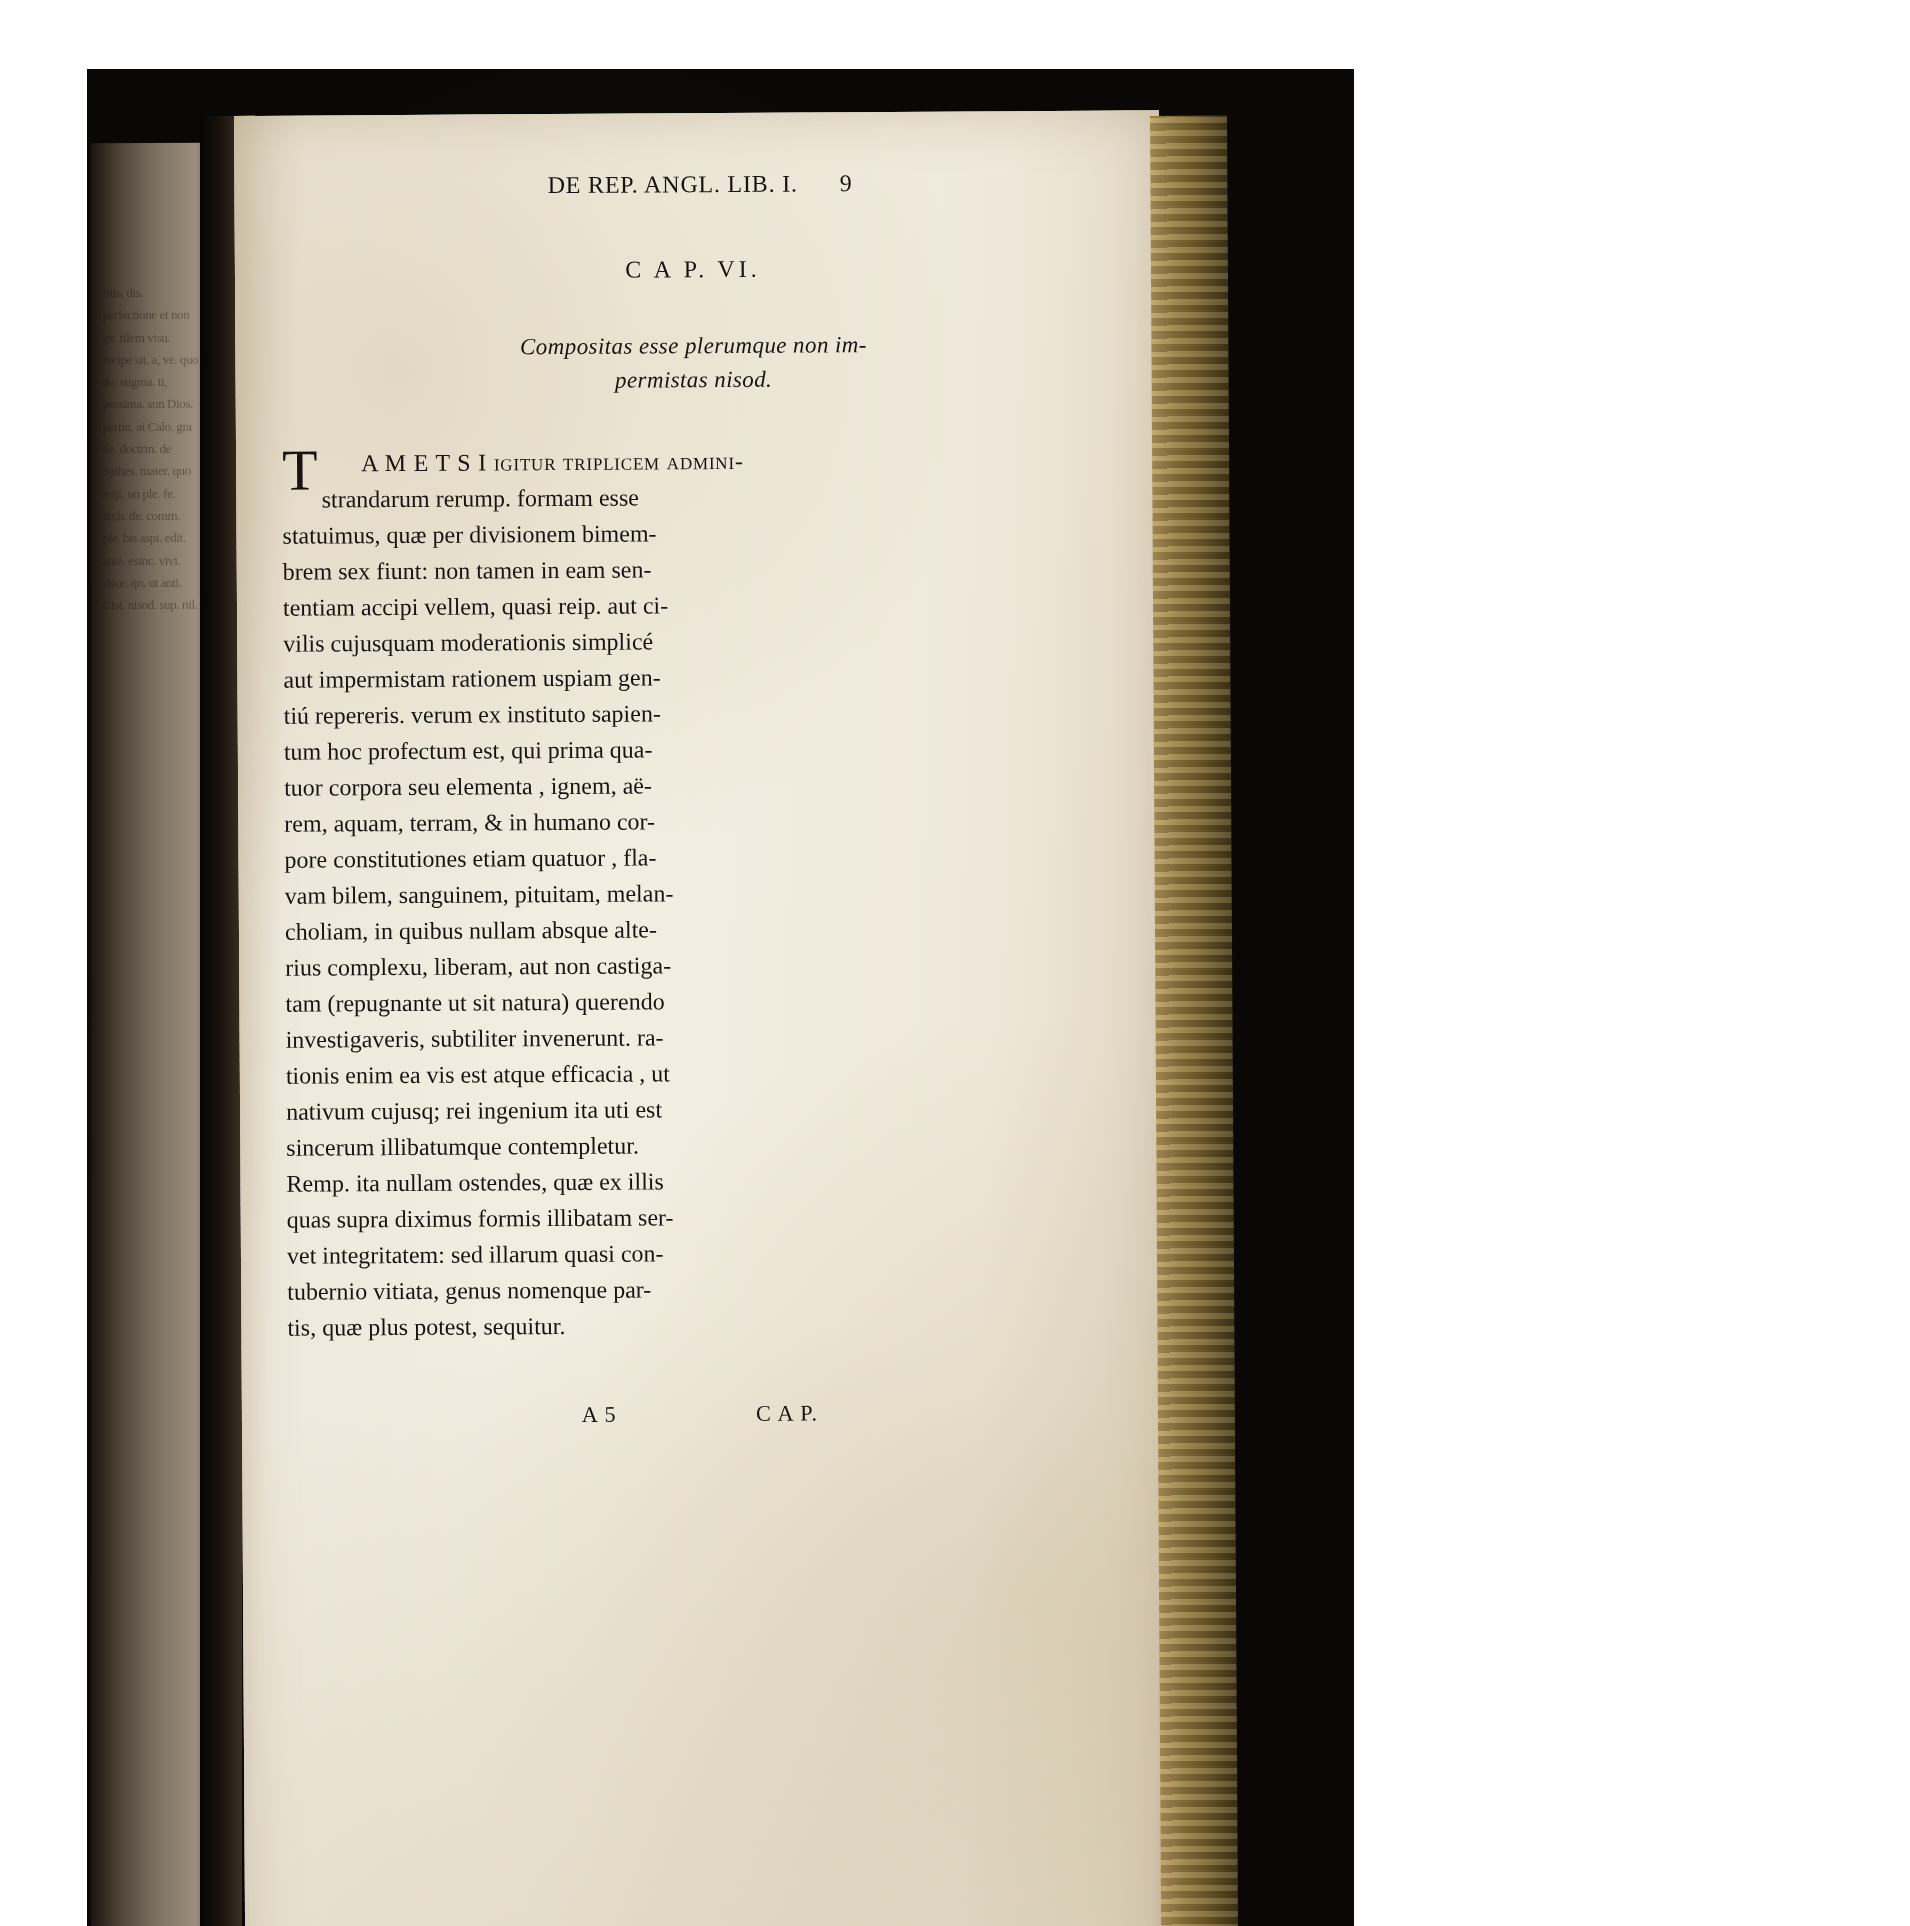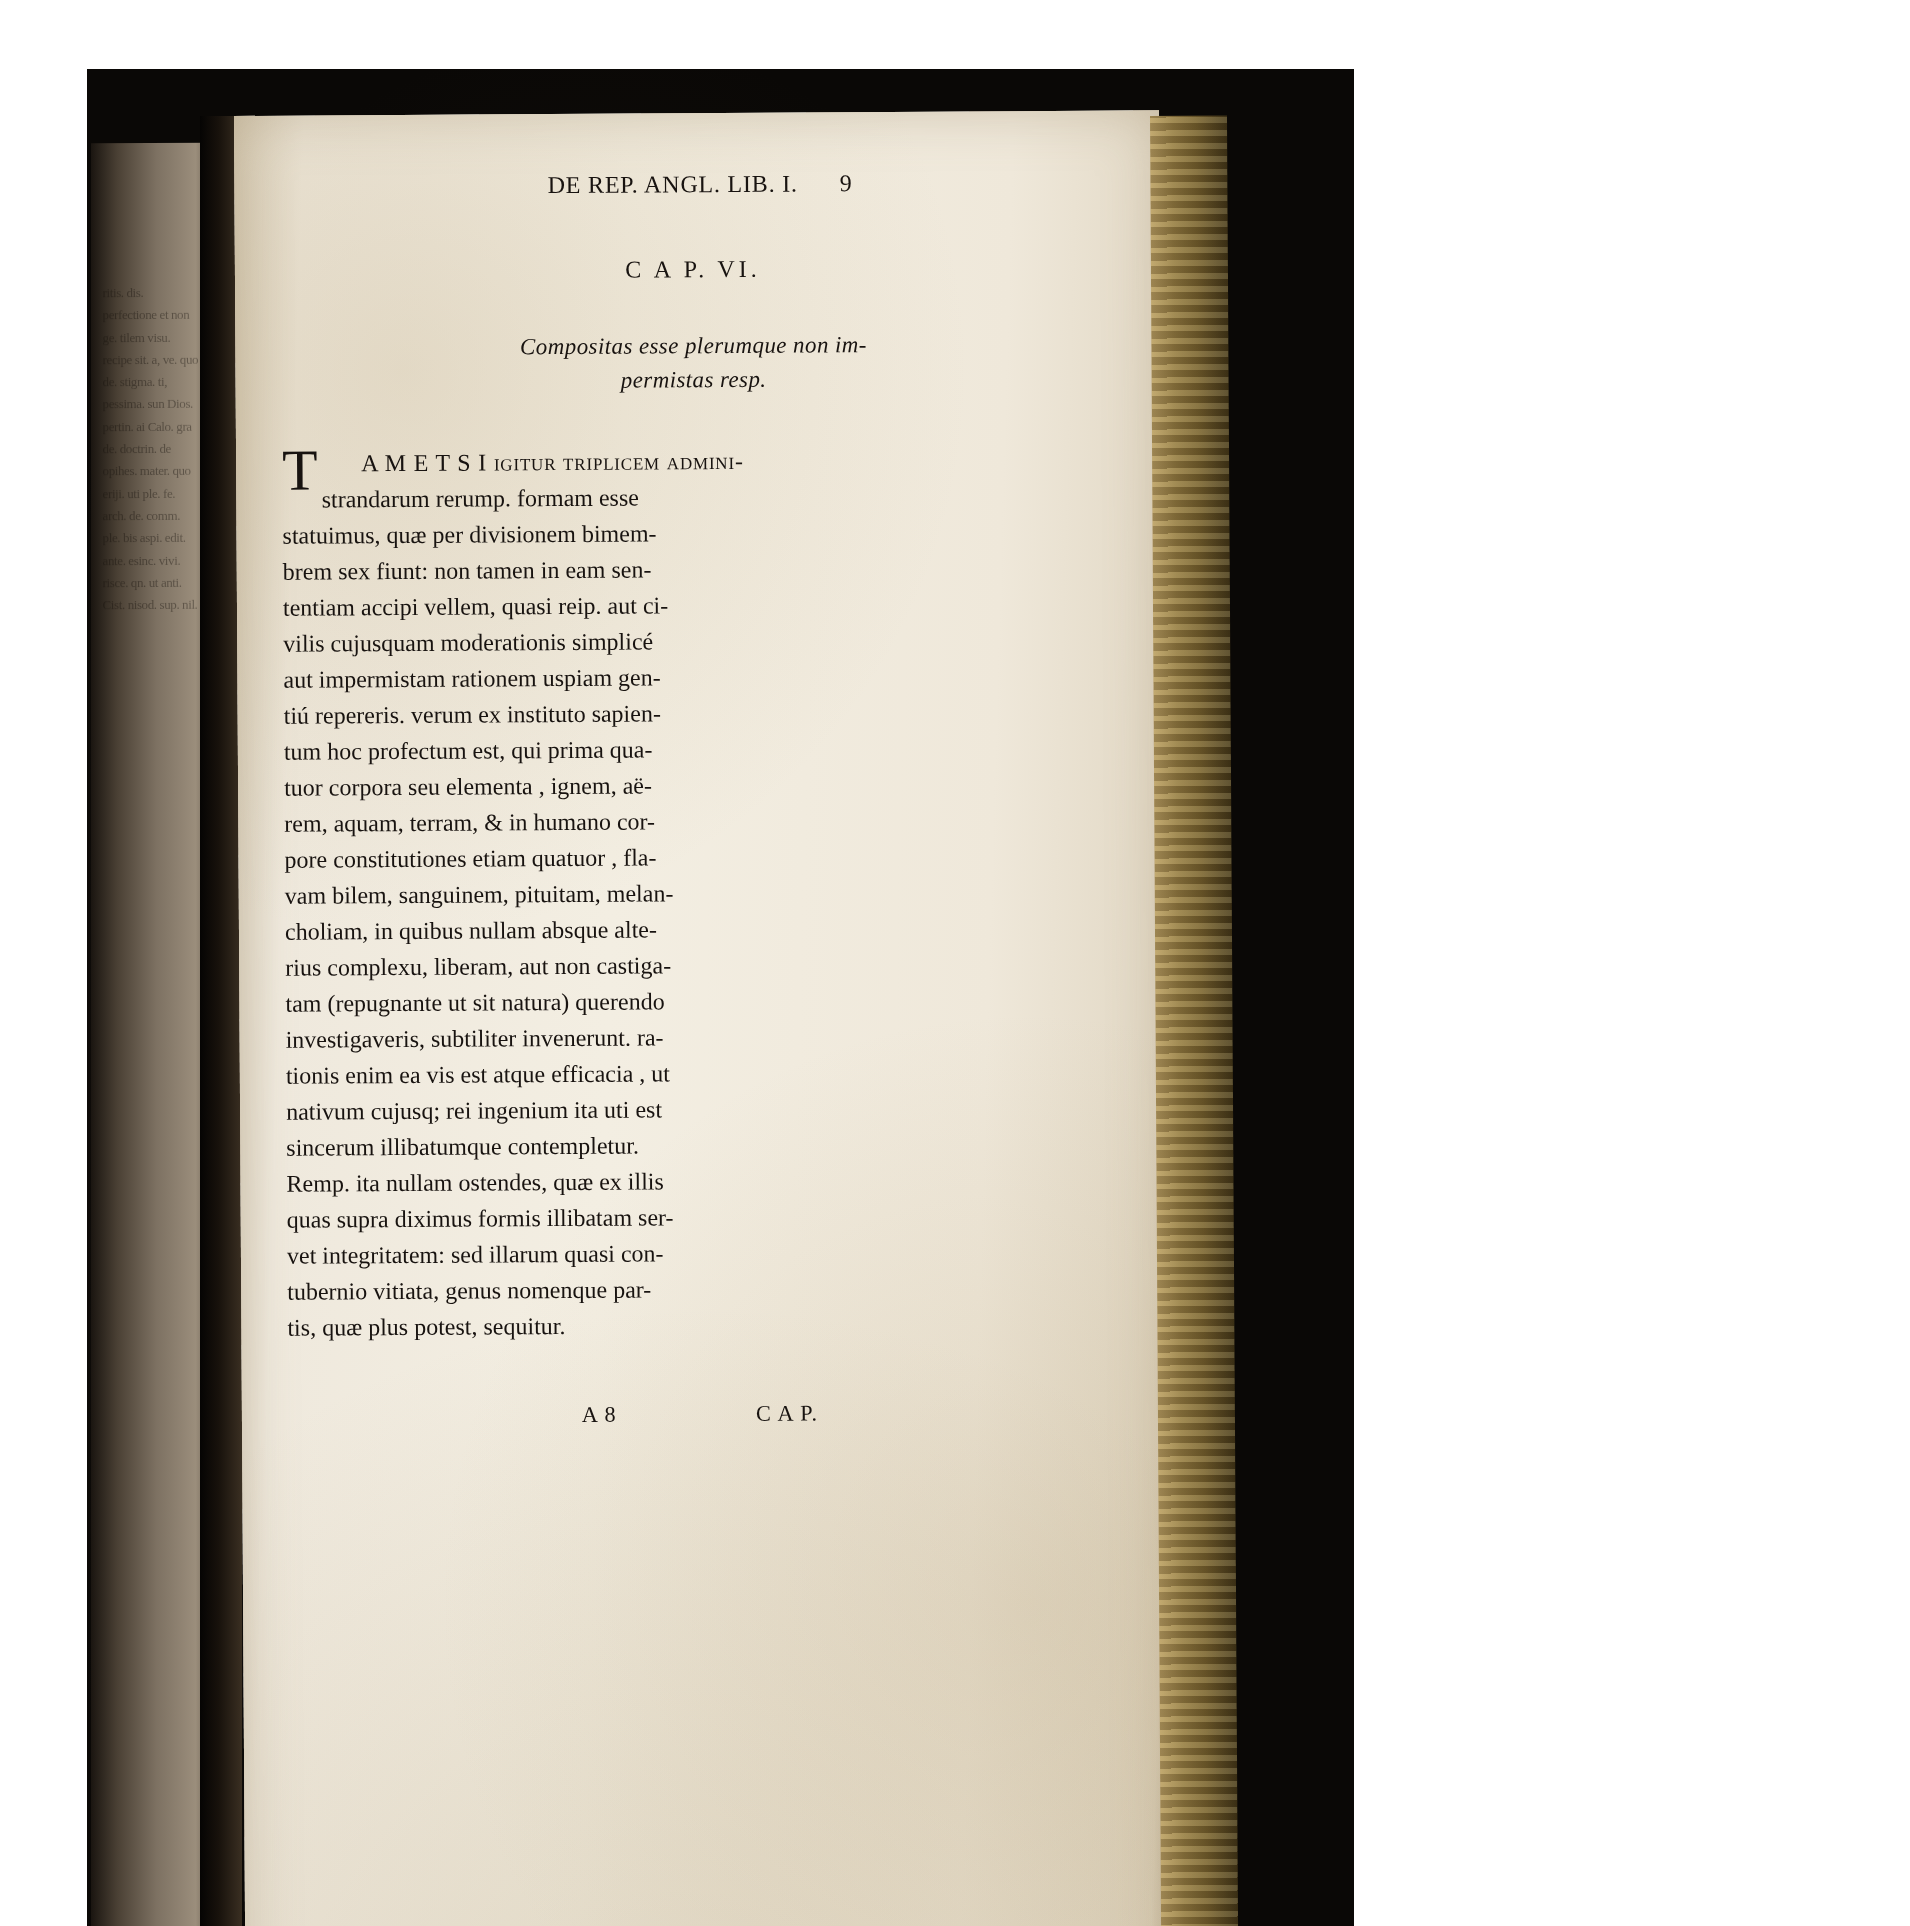--- a/index.html
+++ b/index.html
@@ -221,21 +221,21 @@
     <div id="text-column">
 
       <div class="running-head">
         <span>DE REP. ANGL. LIB. I.</span><span class="folio">9</span>
       </div>
 
       <div class="chapter-head">C A P.   VI.</div>
 
       <div class="chapter-sub">
         <span>Compositas esse plerumque non im-</span><br>
-        <span>permistas resp.</span>
+        <span>permistas nisod.</span>
       </div>
 
       <div id="body-block">
         <span class="dropcap">T</span>
         <span class="body-line indent1 smallcaps">A M E T S I  igitur triplicem admini-</span>
         <span class="body-line indent2">strandarum rerump. formam esse</span>
         <span class="body-line">statuimus, quæ per divisionem bimem-</span>
         <span class="body-line">brem sex fiunt:  non tamen in eam sen-</span>
         <span class="body-line">tentiam accipi vellem, quasi reip. aut ci-</span>
         <span class="body-line">vilis cujusquam moderationis simplicé</span>
@@ -254,21 +254,21 @@
         <span class="body-line">nativum cujusq;  rei ingenium ita uti est</span>
         <span class="body-line">sincerum  illibatumque  contempletur.</span>
         <span class="body-line">Remp. ita nullam ostendes,  quæ  ex  illis</span>
         <span class="body-line">quas supra diximus formis illibatam ser-</span>
         <span class="body-line">vet integritatem: sed illarum quasi con-</span>
         <span class="body-line">tubernio vitiata, genus nomenque par-</span>
         <span class="body-line">tis, quæ plus potest, sequitur.</span>
       </div>
 
       <div id="signature-row">
-        <span>A 8</span>
+        <span>A 5</span>
         <span>C A P.</span>
       </div>
 
     </div>
   </div>
 
   <div id="fore-edge"></div>
 
 </div>
 

